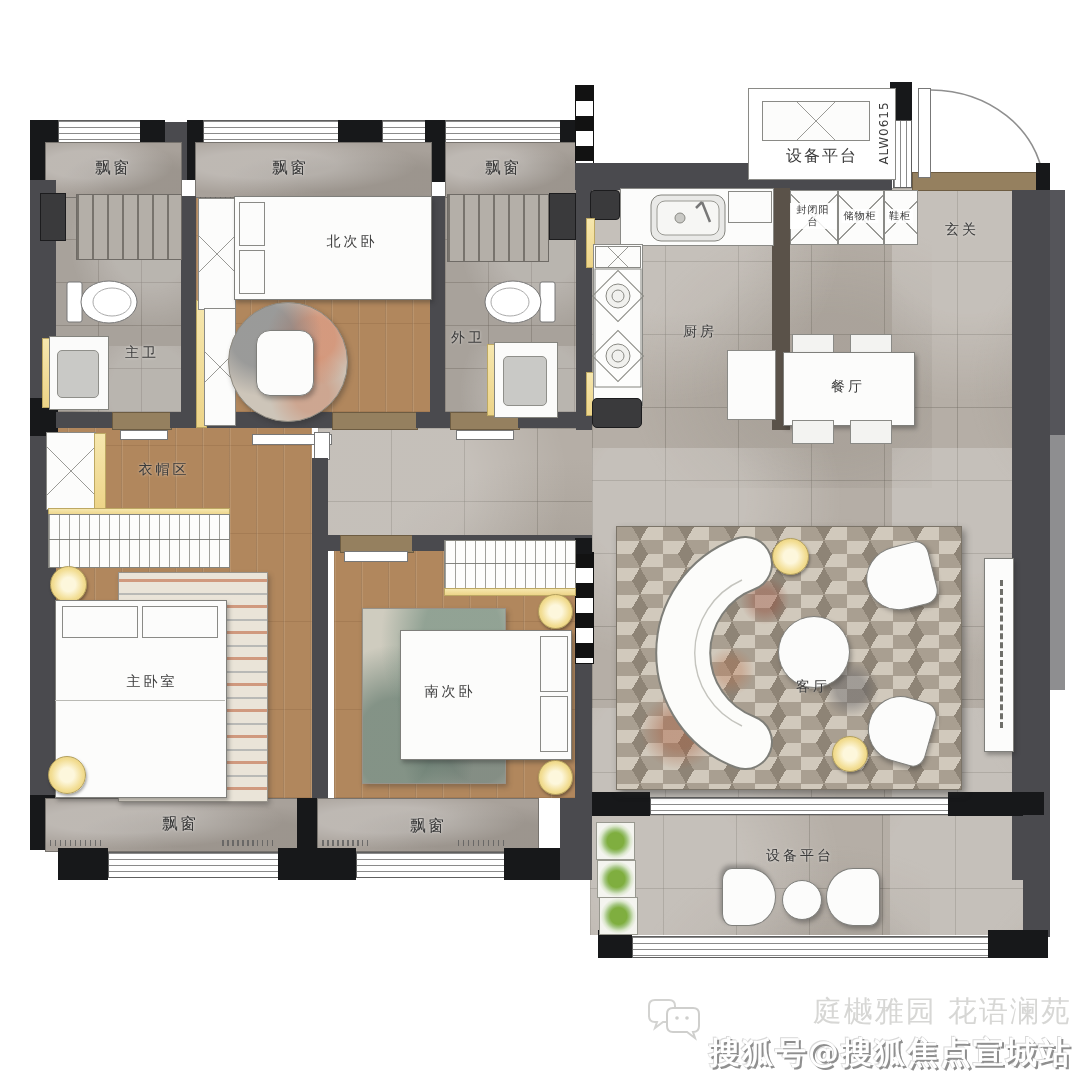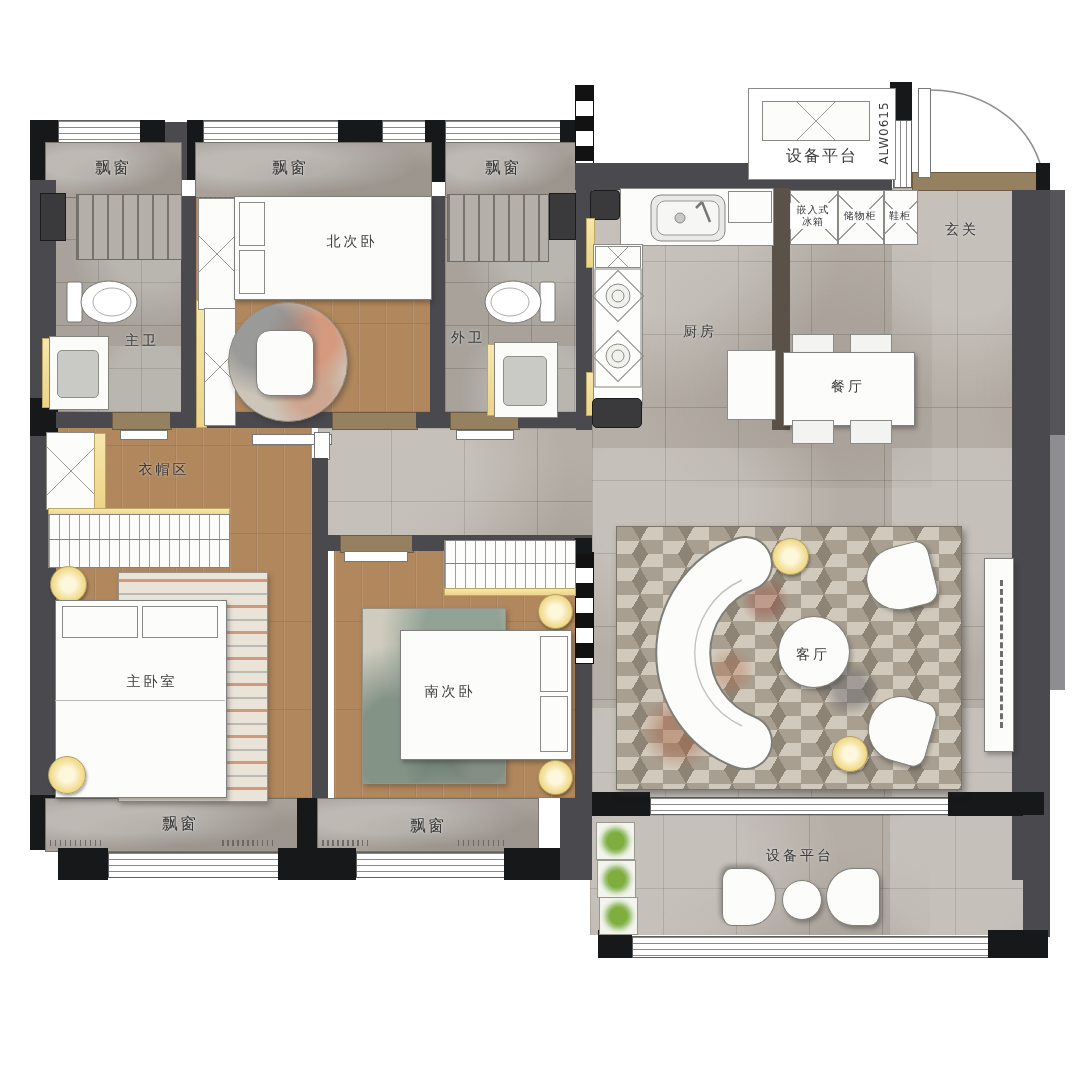--- a/index.html
+++ b/index.html
@@ -215,21 +215,21 @@
   <i class="dark" style="left:40px;top:193px;width:24px;height:46px;"></i>
   <i class="slats" style="left:76px;top:194px;width:104px;height:64px;"></i>
   <svg style="left:66px;top:276px;" width="74" height="52" viewBox="0 0 74 52">
     <rect x="1" y="6" width="15" height="40" rx="2" fill="#fff" stroke="#777"></rect>
     <ellipse cx="43" cy="26" rx="28" ry="21" fill="#fff" stroke="#777"></ellipse>
     <ellipse cx="46" cy="26" rx="19" ry="14" fill="none" stroke="#aaa"></ellipse>
   </svg>
   <i class="yel" style="left:42px;top:338px;width:7px;height:68px;"></i>
   <i class="vanity" style="left:49px;top:336px;width:58px;height:72px;"></i>
   <i class="vin" style="left:57px;top:350px;width:40px;height:46px;"></i>
-  <b class="lab" style="left:142px;top:341px;">主卫</b>
+  <b class="lab" style="left:142px;top:353px;">主卫</b>
 
   <i class="yel" style="left:196px;top:300px;width:9px;height:126px;"></i>
   <i class="flat xb" style="left:198px;top:198px;width:36px;height:110px;"></i>
   <i class="flat xb" style="left:204px;top:308px;width:30px;height:116px;"></i>
   <i class="furn" style="left:234px;top:196px;width:196px;height:102px;"></i>
   <i class="flat" style="left:239px;top:202px;width:24px;height:42px;"></i>
   <i class="flat" style="left:239px;top:250px;width:24px;height:42px;"></i>
   <i class="rug-n" style="left:228px;top:302px;width:118px;height:118px;"></i>
   <i class="furn" style="left:256px;top:330px;width:56px;height:64px;border-radius:14px;"></i>
   <b class="lab" style="left:352px;top:242px;">北次卧</b>
@@ -270,21 +270,21 @@
         <circle cx="24" cy="88" r="6"></circle>
     </g>
   </svg>
   <i class="dark" style="left:592px;top:398px;width:48px;height:28px;border-radius:5px;"></i>
   <i class="flat" style="left:727px;top:350px;width:47px;height:68px;"></i>
   <b class="lab" style="left:700px;top:332px;">厨房</b>
 
   <i class="flat xb" style="left:790px;top:190px;width:46px;height:53px;"></i>
   <i class="flat xb" style="left:838px;top:190px;width:44px;height:53px;"></i>
   <i class="flat xb" style="left:884px;top:190px;width:32px;height:53px;"></i>
-  <b class="cab" style="left:813px;top:216px;width:42px;">嵌入式冰箱</b>
+  <b class="cab" style="left:813px;top:216px;width:42px;">封闭阳台</b>
   <b class="cab" style="left:860px;top:216px;">储物柜</b>
   <b class="cab" style="left:900px;top:216px;">鞋柜</b>
   <b class="lab" style="left:962px;top:230px;">玄关</b>
   <i class="flat" style="left:792px;top:334px;width:40px;height:22px;background:#f3f3f1;"></i>
   <i class="flat" style="left:850px;top:334px;width:40px;height:22px;background:#f3f3f1;"></i>
   <i class="furn" style="left:783px;top:352px;width:130px;height:72px;"></i>
   <i class="flat" style="left:792px;top:420px;width:40px;height:22px;background:#f3f3f1;"></i>
   <i class="flat" style="left:850px;top:420px;width:40px;height:22px;background:#f3f3f1;"></i>
   <b class="lab" style="left:848px;top:387px;">餐厅</b>
 
@@ -313,21 +313,21 @@
   <b class="lab" style="left:450px;top:692px;">南次卧</b>
 
   <i class="rug-cube" style="left:616px;top:526px;width:344px;height:262px;"></i>
   <svg style="left:638px;top:528px;" width="150" height="250" viewBox="0 0 150 250">
     <path d="M 107 36 A 95 95 0 0 0 107 214" fill="none" stroke="#7e7e78" stroke-width="56" stroke-linecap="round"></path>
     <path d="M 107 36 A 95 95 0 0 0 107 214" fill="none" stroke="#fcfcfa" stroke-width="52" stroke-linecap="round"></path>
     <path d="M 104 52 A 80 80 0 0 0 104 198" fill="none" stroke="#c4c4be" stroke-width="1.4"></path>
   </svg>
   <i class="ytab" style="left:772px;top:538px;width:35px;height:35px;"></i>
   <i class="furn round" style="left:778px;top:616px;width:70px;height:70px;"></i>
-  <b class="lab" style="left:813px;top:655px;">客厅</b>
+  <b class="lab" style="left:813px;top:687px;">客厅</b>
   <i class="furn" style="left:866px;top:546px;width:66px;height:62px;border-radius:50% 12px 14px 50% / 50% 14px 14px 50%;transform:rotate(-14deg);"></i>
   <i class="furn" style="left:868px;top:696px;width:62px;height:64px;border-radius:50% 14px 12px 50% / 50% 14px 14px 50%;transform:rotate(16deg);"></i>
   <i class="ytab" style="left:832px;top:736px;width:34px;height:34px;"></i>
   <i class="furn" style="left:984px;top:558px;width:28px;height:192px;"></i>
   <i style="left:1000px;top:580px;width:0;height:148px;border-left:3px dashed #6f6f6a;"></i>
 
   <i class="plant" style="left:596px;top:822px;width:37px;height:36px;"></i>
   <i class="plant" style="left:597px;top:860px;width:37px;height:36px;"></i>
   <i class="plant" style="left:599px;top:897px;width:37px;height:36px;"></i>
   <i class="furn" style="left:722px;top:868px;width:52px;height:56px;border-radius:50% 10px 10px 50% / 50% 12px 12px 50%;transform:rotate(180deg);"></i>
@@ -335,15 +335,17 @@
   <i class="furn" style="left:826px;top:868px;width:52px;height:56px;border-radius:50% 10px 10px 50% / 50% 12px 12px 50%;"></i>
   <b class="lab" style="left:800px;top:856px;">设备平台</b>
 
   <div id="wm">
     <svg id="wmicon" viewBox="0 0 56 46">
       <path d="M 8 6 Q 2 6 2 12 L 2 22 Q 2 28 8 28 L 10 28 L 8 34 L 16 28 L 22 28 Q 28 28 28 22 L 28 12 Q 28 6 22 6 Z" fill="none" stroke="#d3d3d1" stroke-width="2"></path>
       <path d="M 26 14 Q 20 14 20 20 L 20 32 Q 20 38 26 38 L 40 38 L 48 44 L 46 38 Q 52 38 52 32 L 52 20 Q 52 14 46 14 Z" fill="#fff" stroke="#cfcfcd" stroke-width="2"></path>
       <circle cx="30" cy="24" r="1.8" fill="#cfcfcd"></circle>
         <circle cx="40" cy="24" r="1.8" fill="#cfcfcd"></circle>
     </svg>
+    <div class="l1">庭樾雅园 花语澜苑</div>
+    <div class="l2">搜狐号@搜狐焦点宣城站</div>
   </div>
 
 </div>
 
 </body></html>

